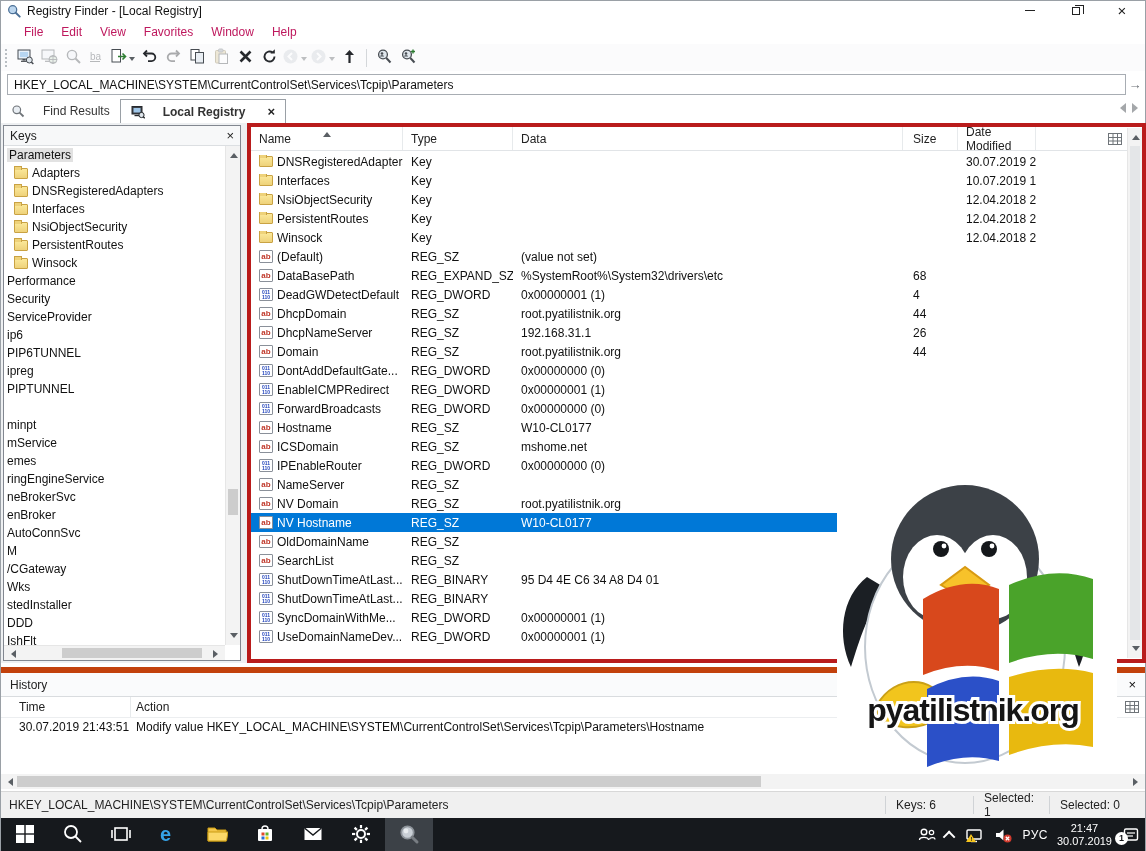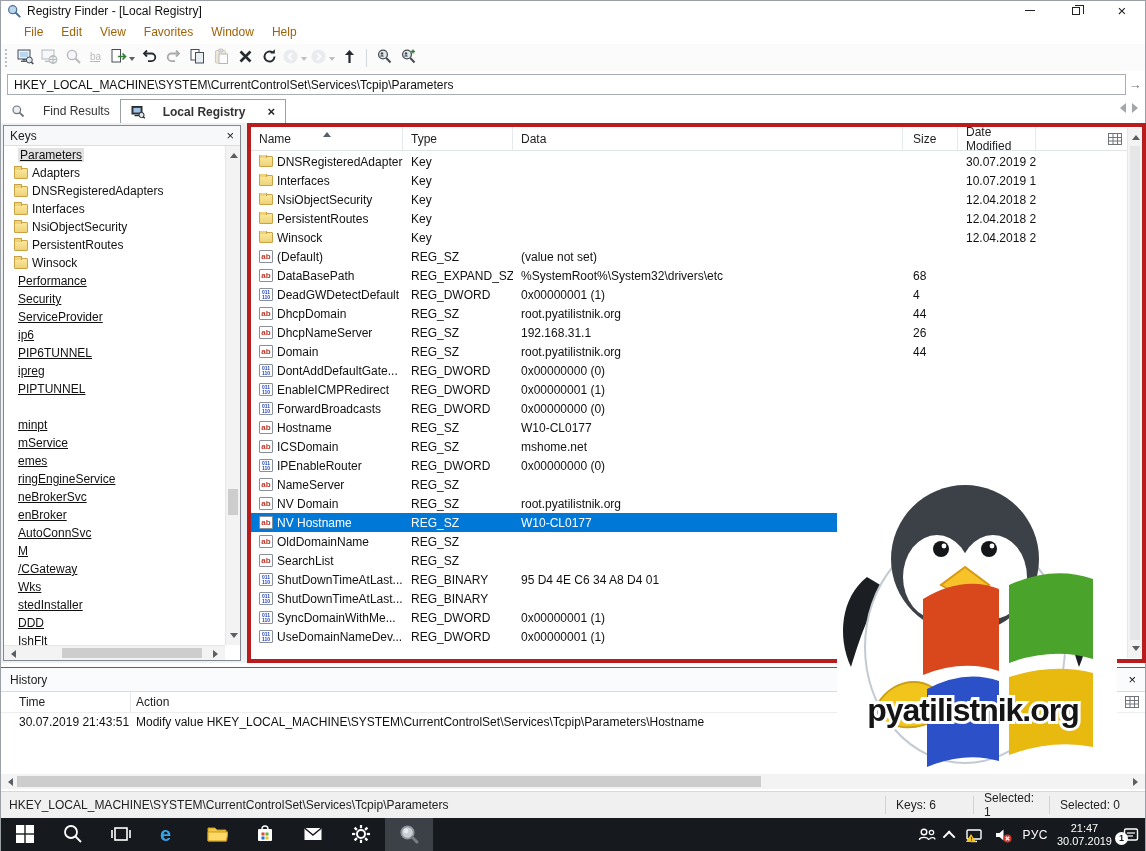--- a/index.html
+++ b/index.html
@@ -13,21 +13,21 @@
   .titlebar .title { font-size:12px; color:#111; }
   .winbtns { position:absolute; right:0; top:0; height:19px; display:flex; }
   .winbtn { width:46px; height:19px; display:flex; align-items:center; justify-content:center; color:#222; cursor:default; }
   .winbtn .minus { width:10px; height:1px; background:#222; }
   .winbtn .restore { width:8px; height:8px; border:1px solid #222; position:relative; background:#fff; }
   .winbtn .restore::before { content:""; position:absolute; left:2px; top:-3px; width:8px; height:8px; border:1px solid #222; border-left:none; border-bottom:none; }
   .winbtn.close { font-size:15px; }
 
   
   .menubar { position:absolute; left:0; top:19px; right:0; height:24px; background:#fff; display:flex; align-items:center; padding-left:14px; }
-  .menu-item { padding:3px 9px; color:#a16207; }
+  .menu-item { padding:3px 9px; color:#be185d; }
 
   
   .toolbar { position:absolute; left:0; top:43px; right:0; height:27px; background:#fbfbfc; display:flex; align-items:center; padding-left:3px; }
   .grip { width:4px; height:18px; border-left:2px dotted #b9bec3; margin:0 4px 0 1px; }
   .tbtn { height:22px; min-width:24px; display:flex; align-items:center; justify-content:center; padding:0 1px; position:relative; }
   .tbtn svg { width:17px; height:17px; }
   .tbtn.dis { opacity:.38; }
   .tbtn.dd { padding-right:10px; }
   .tbtn.dd::after { content:""; position:absolute; right:2px; top:10px; border:3px solid transparent; border-top:4px solid #5a5f64; }
   .tsep { width:1px; height:18px; background:#d4d7da; margin:0 5px; }
@@ -58,21 +58,21 @@
   
   .workspace { position:absolute; left:0; top:122px; right:0; height:540px; background:#eef0f2; }
 
   
   .keys-panel { position:absolute; left:2px; top:2px; width:238px; height:536px; background:#fff; border:1px solid #828790; }
   .keys-header { height:20px; background:#f7f8f9; border-bottom:1px solid #dcdfe2; display:flex; align-items:center; padding:0 6px; }
   .keys-header .ktitle { flex:1; color:#222; }
   .keys-close { font-size:13px; color:#222; }
   .tree { position:absolute; left:0; top:20px; right:15px; bottom:15px; overflow:hidden; }
   .titem { height:18px; display:flex; align-items:center; white-space:nowrap; }
-  .titem.ind0 { padding-left:14px;text-decoration:underline; }
+  .titem.ind0 { padding-left:3px; }
   .titem.ind1 { padding-left:10px; }
   .folder { width:14px; height:11px; position:relative; background:linear-gradient(#fbe89a,#eed27a); border:1px solid #c9a243; border-radius:1px; margin-right:4px; flex:none; }
   .folder::before { content:""; position:absolute; top:-3px; left:-1px; width:6px; height:3px; background:#eed27a; border:1px solid #c9a243; border-bottom:none; }
   .tlabel.sel { background:#e2e2e2; padding:0 2px; }
 
   
   .vsb { position:absolute; width:15px; background:#f3f3f3; }
   .hsb { position:absolute; height:15px; background:#f3f3f3; }
   .sb-arrow { position:absolute; width:15px; height:15px; display:flex; align-items:center; justify-content:center; }
   .sb-thumb { position:absolute; background:#cdcdcd; }
@@ -105,21 +105,21 @@
   .icon-key::before { content:""; position:absolute; top:-3px; left:-1px; width:6px; height:3px; background:#eed27a; border:1px solid #c9a243; border-bottom:none; }
   .icon-str, .icon-num { width:14px; height:13px; background:#fff; border:1px solid #8a9099; border-radius:1px; text-align:center; }
   .icon-str::before { content:"ab"; display:block; font-size:8px; font-weight:bold; color:#c0392b; line-height:11px; }
   .icon-num::before { content:"011\A 110"; white-space:pre; display:block; font-size:5px; line-height:5px; padding-top:1px; color:#2244bb; font-weight:bold; }
   .values-vsb { right:0; top:1px; bottom:1px; border-left:1px solid #e6e6e6; }
 
   
   .watermark { position:absolute; left:836px; top:352px; width:280px; height:294px; background:#fff; z-index:5; }
 
   
-  .history { position:absolute; left:0; top:666px; right:0; height:124px; background:#fff; border-top:1px solid #c2410c; }
+  .history { position:absolute; left:0; top:666px; right:0; height:124px; background:#fff; border-top:6px solid #c2410c; }
   .h-title { height:24px; display:flex; align-items:center; padding:0 9px; background:#fafbfc; border-bottom:1px solid #d9dcdf; }
   .h-title .htext { flex:1; color:#222; }
   .h-title svg { width:12px; height:12px; margin-left:10px; }
   .h-title .hclose { font-size:13px; margin-left:12px; }
   .h-head { position:relative; height:21px; display:flex; border-bottom:1px solid #eceef0; }
   .hh { display:flex; align-items:center; color:#222; border-right:1px solid #e7eaec; }
   .hh.time { width:130px; padding-left:18px; }
   .hh.action { width:754px; padding-left:5px; }
   .hh.old { width:200px; padding-left:10px; }
   .hgrid { position:absolute; right:6px; top:4px; }

